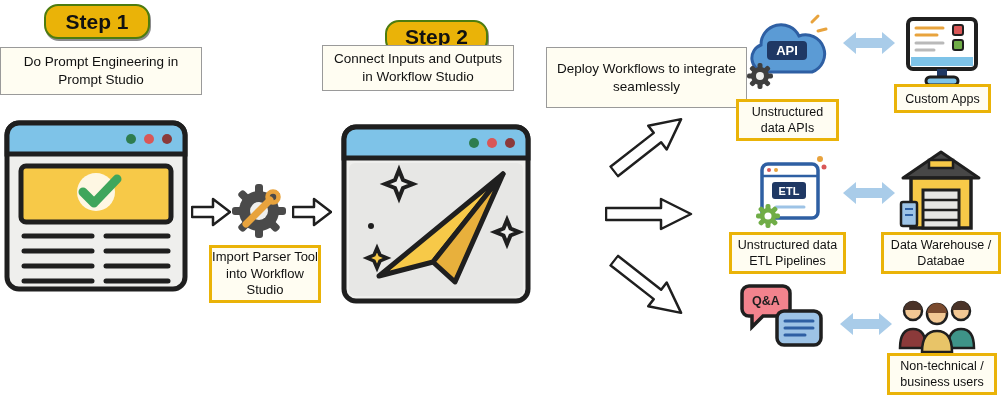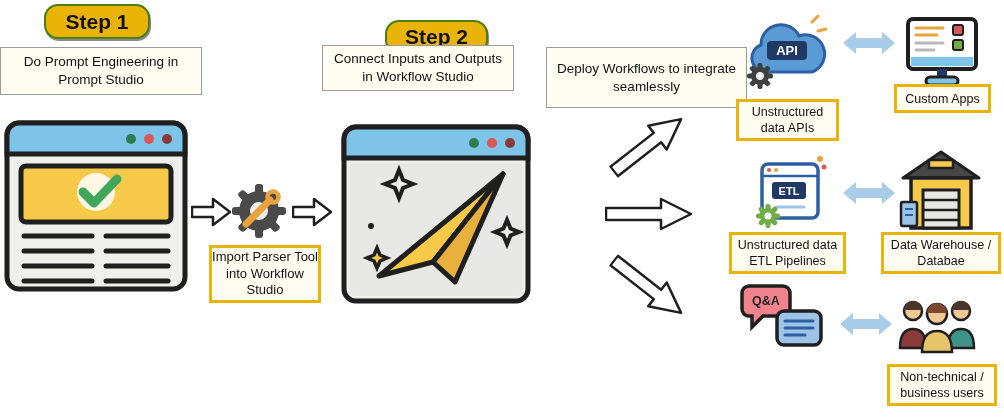--- a/index.html
+++ b/index.html
@@ -201,15 +201,15 @@
     <circle cx="17" cy="25" r="9" fill="#F2C894" stroke="#1f1f1f" stroke-width="2.5"></circle>
     <path d="M8 24 a9 9 0 0 1 18 0 z" fill="#4A3328"></path>
     <path d="M4 62 q0 -19 13 -19 q13 0 13 19 z" fill="#8B3A3A" stroke="#1f1f1f" stroke-width="2.5"></path>
     <circle cx="65" cy="25" r="9" fill="#F2C894" stroke="#1f1f1f" stroke-width="2.5"></circle>
     <path d="M56 24 a9 9 0 0 1 18 0 z" fill="#4A3328"></path>
     <path d="M52 62 q0 -19 13 -19 q13 0 13 19 z" fill="#3E9488" stroke="#1f1f1f" stroke-width="2.5"></path>
     <circle cx="41" cy="28" r="10" fill="#F2C894" stroke="#1f1f1f" stroke-width="2.5"></circle>
     <path d="M31 27 a10 10 0 0 1 20 0 z" fill="#7A4A2E"></path>
     <path d="M26 66 q0 -21 15 -21 q15 0 15 21 z" fill="#E8C468" stroke="#1f1f1f" stroke-width="2.5"></path>
   </svg>
-  <div class="mini-label abs" style="left:887px;top:364px;width:110px;height:42px">Non-technical / business users</div>
+  <div class="mini-label abs" style="left:887px;top:353px;width:110px;height:42px">Non-technical / business users</div>
 
 </div>
 
 </body></html>

